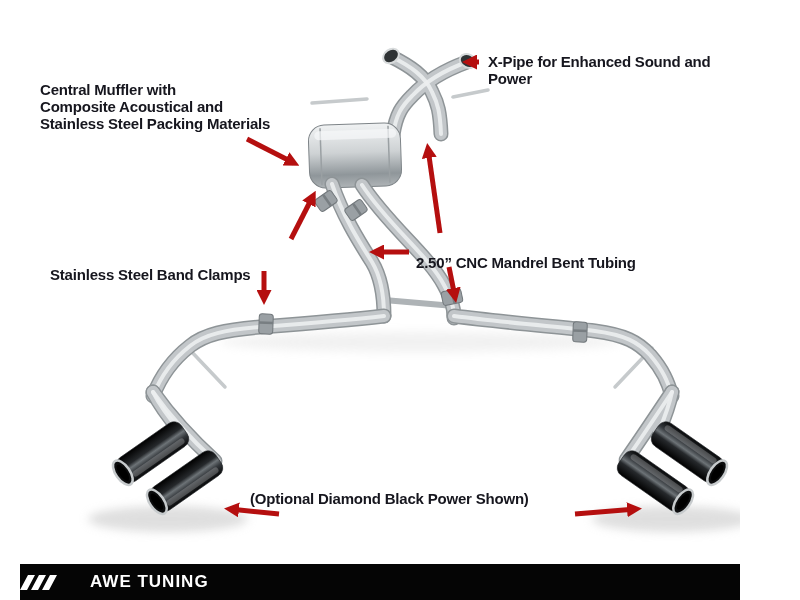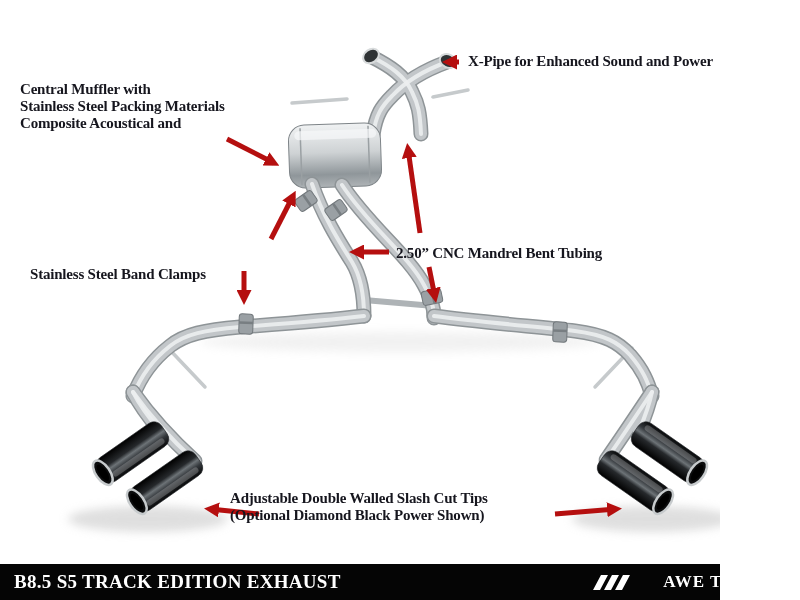--- a/index.html
+++ b/index.html
@@ -1,17 +1,17 @@
 <!DOCTYPE html>
 <html style="--arrow: #b50f0f; --label-text: #16161e; --footer-bg: #050505; --footer-text: #ffffff;"><head>
 <meta charset="utf-8">
 <style>
   html,body{margin:0;padding:0;background:#fff;}
   .stage{position:relative;width:720px;height:600px;background:#ffffff;overflow:hidden;
-         font-family:Liberation Serif, serif;}
+         font-family:Liberation Sans, sans-serif;margin-left:20px;}
   .art{position:absolute;left:0;top:0;z-index:1;}
   .label{position:absolute;z-index:3;color:var(--label-text,#16161e);font-weight:700;
          font-size:15px;line-height:17px;letter-spacing:-0.2px;}
   .label .ln{display:block;}
   .center{text-align:left;}
   
   .pu{stroke:#8e9497;stroke-width:15;fill:none;stroke-linecap:round;}
   .pb{stroke:#c2c6c9;stroke-width:12;fill:none;stroke-linecap:round;}
   .ph{stroke:#eceeef;stroke-width:4;fill:none;stroke-linecap:round;opacity:.9;}
   .thin{stroke:#aeb3b6;stroke-width:6;fill:none;stroke-linecap:round;}
@@ -167,35 +167,33 @@
       <line class="arrow" x1="429" y1="267" x2="435" y2="297" marker-end="url(#ah)"></line>
       <line class="arrow" x1="259" y1="514" x2="210" y2="509" marker-end="url(#ah)"></line>
       <line class="arrow" x1="555" y1="514" x2="616" y2="509" marker-end="url(#ah)"></line>
     </g>
   </svg>
 
   <div class="label" style="left:468px;top:53px;">X-Pipe for Enhanced Sound and Power</div>
 
   <div class="label center" style="left:20px;top:81px;width:250px;">
     <span class="ln">Central Muffler with</span>
+    <span class="ln">Composite Acoustical and</span>
     <span class="ln">Stainless Steel Packing Materials</span>
-    <span class="ln">Composite Acoustical and</span>
   </div>
 
   <div class="label center" style="left:30px;top:266px;width:300px;">Stainless Steel Band Clamps</div>
 
-  <div class="label" style="left:396px;top:245px;">2.50” CNC Mandrel Bent Tubing</div>
+  <div class="label" style="left:396px;top:254px;">2.50” CNC Mandrel Bent Tubing</div>
 
   <div class="label center" style="left:230px;top:490px;width:350px;">
-    <span class="ln">Adjustable Double Walled Slash Cut Tips</span>
     <span class="ln">(Optional Diamond Black Power Shown)</span>
   </div>
 
   <div class="footer">
-    <div class="footer-title">B8.5 S5 TRACK EDITION EXHAUST</div>
     <div class="brand">
       <div class="stripes">
         <span class="stripe"></span>
         <span class="stripe"></span>
         <span class="stripe"></span>
       </div>
       <div class="brand-text">AWE TUNING</div>
     </div>
   </div>
 

